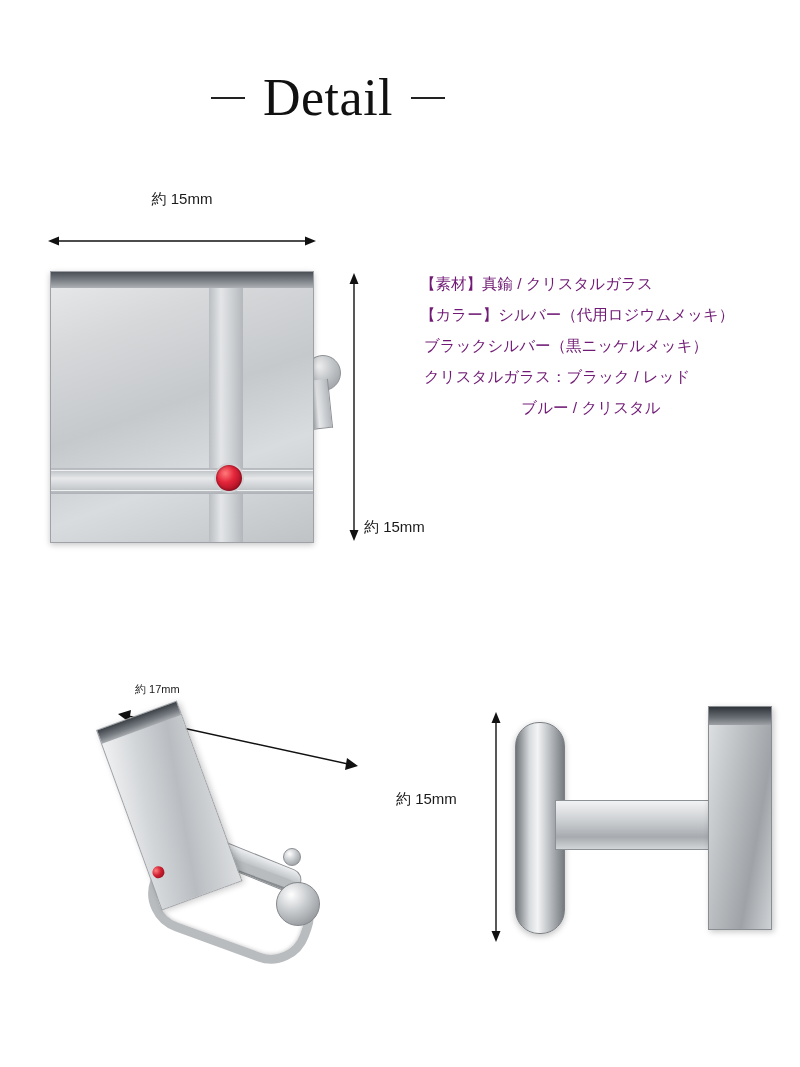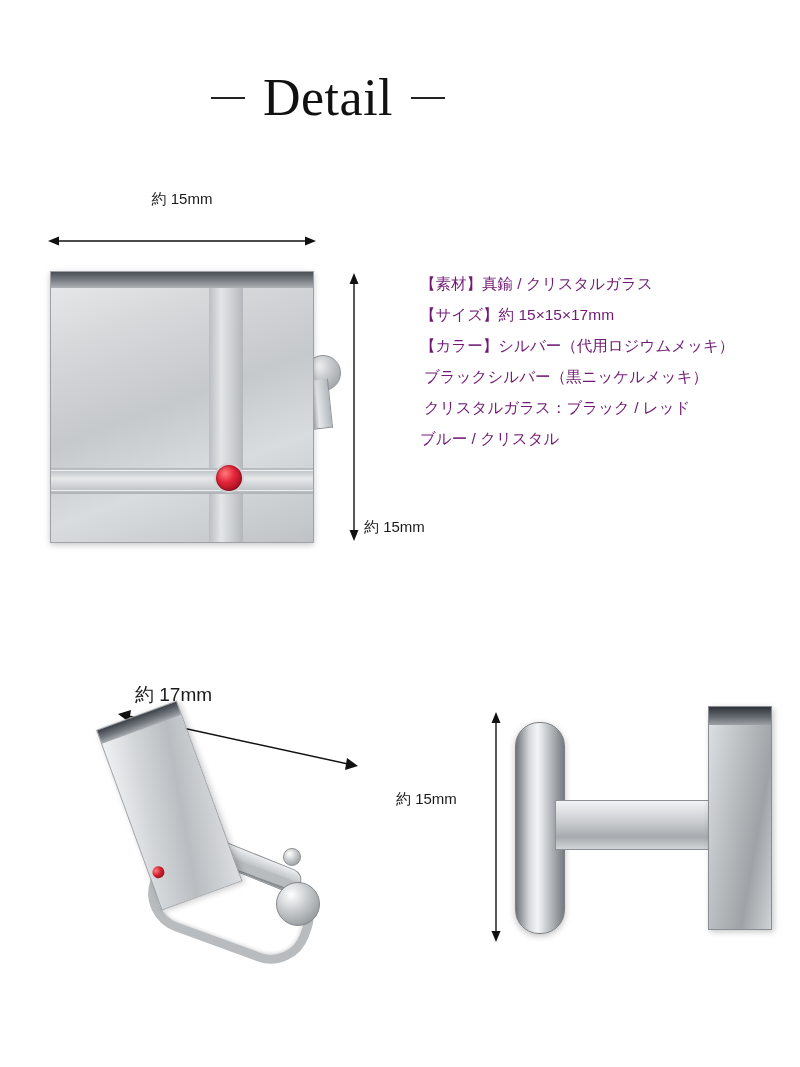--- a/index.html
+++ b/index.html
@@ -175,31 +175,31 @@
     width: 360px;
   }
   .spec-line {
     font-size: 15.5px;
     line-height: 31px;
     color: #701a75;
     white-space: nowrap;
   }
   .spec-line.indent-a { padding-left: 4px; }
   .spec-line.indent-b { padding-left: 4px; }
-  .spec-line.indent-c { text-align: left; padding-right: 18px; }
+  .spec-line.indent-c { text-align: center; padding-right: 18px; }
 
   
   .bl-block {
     position: absolute;
     left: 0;
     top: 660px;
     width: 400px;
     height: 400px;
   }
-  .label-bl { position: absolute; left: 135px; top: 22px; font-size: 19px; }
+  .label-bl { position: absolute; left: 135px; top: 22px; font-size: 11px; }
   .arrow-diag { position: absolute; left: 118px; top: 50px; width: 240px; height: 60px; }
 
   .bl-plate {
     position: absolute;
     left: 96px;
     top: 70px;
     width: 84px;
     height: 190px;
     background: linear-gradient(100deg, #f2f3f4 0%, #d3d6d9 30%, #b9bdc1 60%, #dcdee0 100%);
     border: 1px solid #9ea2a6;
@@ -359,21 +359,20 @@
       <line x1="6" y1="6" x2="6" y2="262" stroke="#111" stroke-width="1.4"></line>
       <polygon points="6,0 1.5,11 10.5,11" fill="#111"></polygon>
       <polygon points="6,268 1.5,257 10.5,257" fill="#111"></polygon>
     </svg>
   </div>
   <div class="label-top-height">約 15mm</div>
 </div>
 
 <div class="spec-list">
   <div class="spec-line">【素材】真鍮 / クリスタルガラス</div>
-  <div class="spec-line">【サイズ】約 15×15×17mm</div>
   <div class="spec-line">【カラー】シルバー（代用ロジウムメッキ）</div>
   <div class="spec-line indent-a">ブラックシルバー（黒ニッケルメッキ）</div>
   <div class="spec-line indent-b">クリスタルガラス：ブラック / レッド</div>
   <div class="spec-line indent-c">ブルー / クリスタル</div>
 </div>
 
 <div class="bl-block">
   <div class="label-bl">約 17mm</div>
   <div class="arrow-diag">
     <svg class="arrow" width="240" height="60" viewBox="0 0 240 60">

